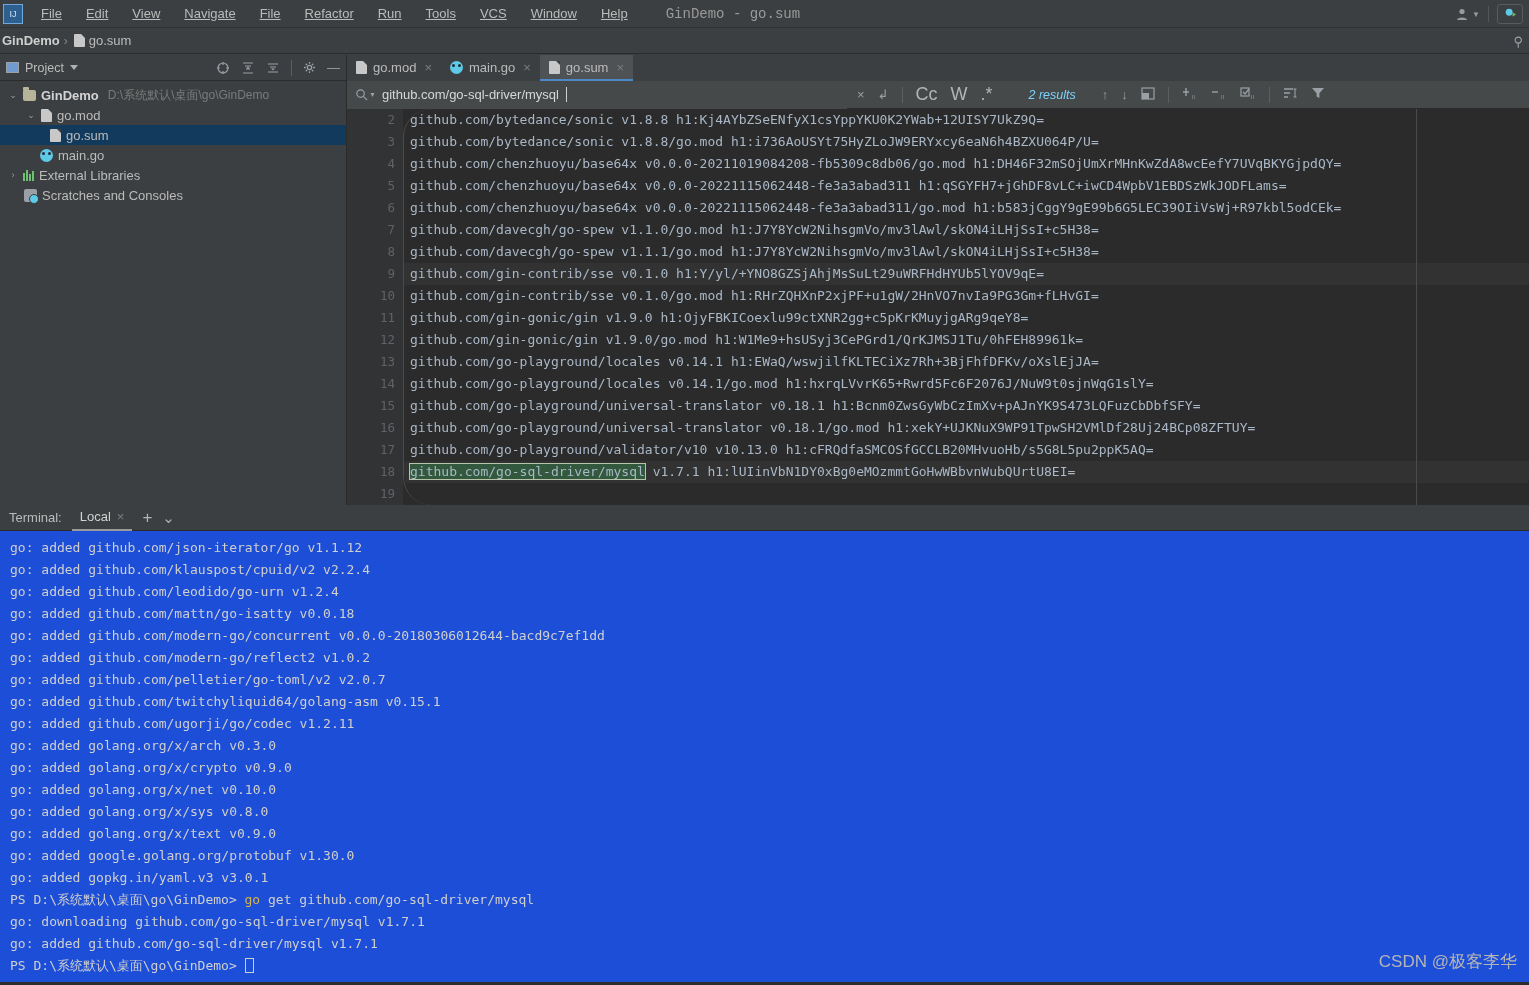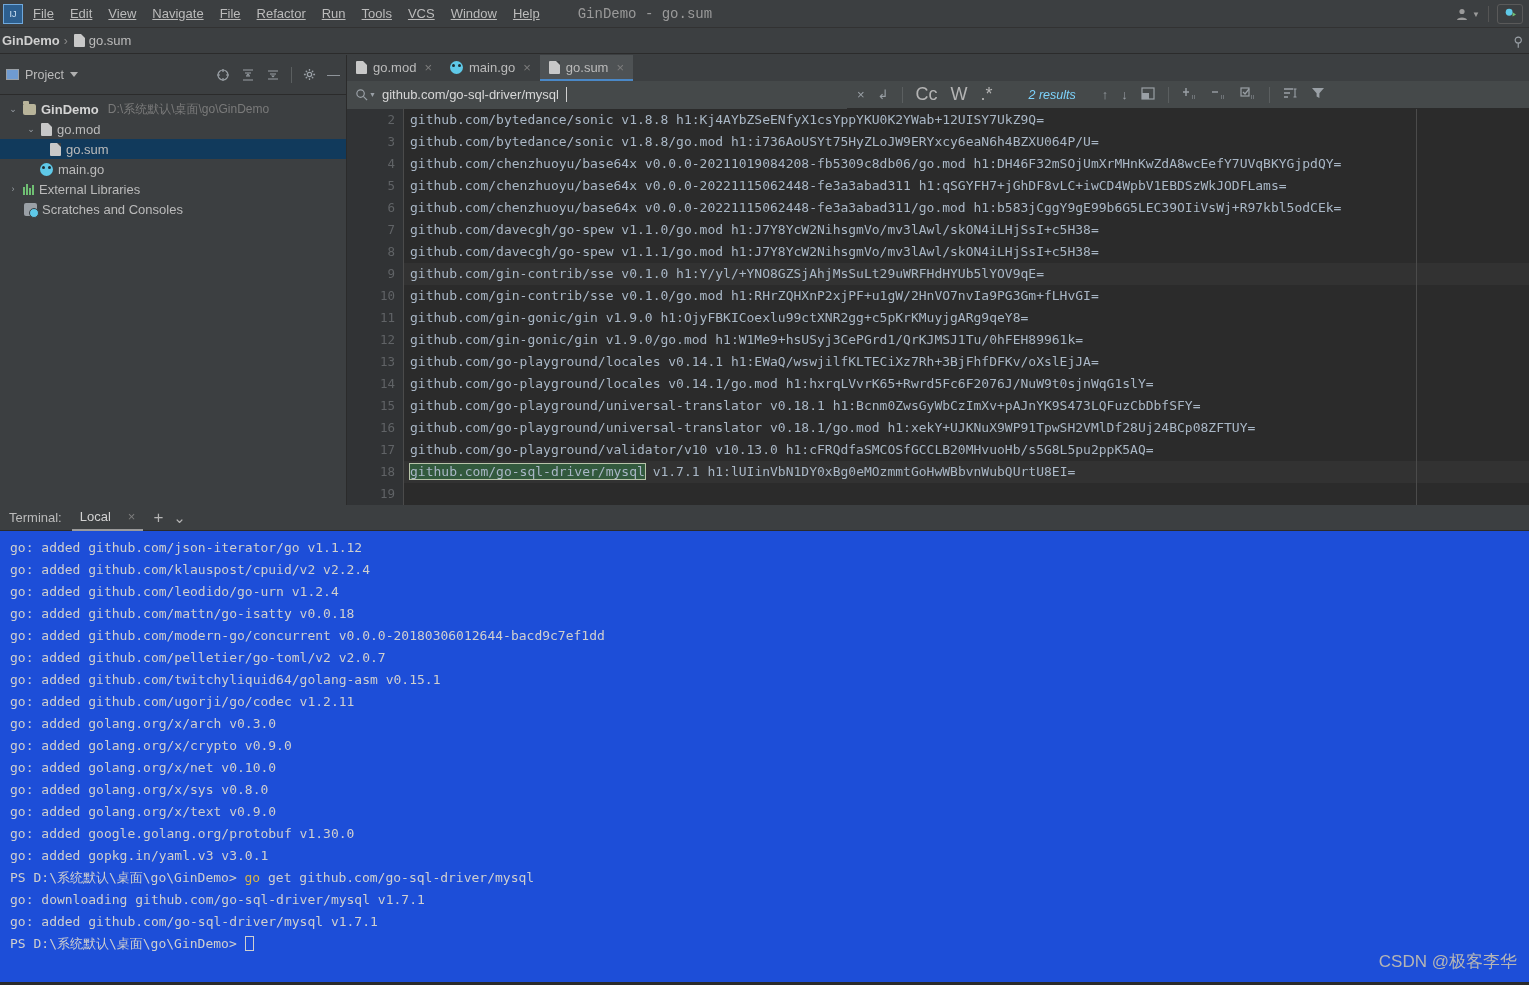--- a/index.html
+++ b/index.html
@@ -20,21 +20,21 @@
     position: relative;
   }
   .app-logo {
     width: 20px; height: 20px; margin-left: 3px; margin-right: 2px;
     background: #2d5f8f;
     border: 1px solid #6fa8dc;
     display:flex;align-items:center;justify-content:center;
     color:#cfe3f5; font-size:9px;
   }
   .menu-item { padding: 3px 8px; cursor: default; white-space: nowrap; }
-  .menu-item u { text-decoration: underline; }
+  .menu-item u { text-decoration: underline; margin-left: 8px; }
   .menubar-title {
     margin-left: 30px; color: #9a9a9a; font-size: 14px; font-family: Liberation Mono, monospace;
   }
   .menubar-right {
     position: absolute; right: 6px; top: 0; height: 28px;
     display: flex; align-items: center; gap: 8px;
   }
   .user-icon { color:#9a9a9a; font-size:13px; display:flex; align-items:center; gap:3px;}
   .vbar { width:1px; height:16px; background:#555; }
   .run-box {
@@ -59,21 +59,21 @@
     position: absolute; top: 55px; left: 0; right: 0; height: 450px;
     display: flex;
   }
 
   
   .project-panel {
     width: 347px; background: #3c3f41; display: flex; flex-direction: column;
     border-right: 1px solid #2b2b2b;
   }
   .panel-header {
-    height: 40px; display:flex; align-items:center;
+    height: 26px; display:flex; align-items:center;
     color:#bbbbbb; font-size:12.5px; padding: 0 6px; gap:6px;
     border-bottom: 1px solid #2b2b2b;
   }
   .panel-title { display:flex; align-items:center; gap:6px;}
   .proj-square { width:13px;height:11px;border:1.5px solid #9aa0a6; background:#6f9bd1; }
   .caret-down { width:0;height:0;border-left:4px solid transparent;border-right:4px solid transparent;border-top:5px solid #b0b0b0; }
   .panel-tools { margin-left:auto; display:flex; align-items:center; gap:11px; }
   .tool-ic { color:#9aa0a6; font-size:13px; line-height:1; display:flex; align-items:center;}
   .tree { flex:1; background:#3c3f41; padding-top:4px; font-size:13px; color:#bbbbbb; overflow:hidden;}
   .tree-row {
@@ -122,21 +122,21 @@
   .sb-toggle { font-size:18px; color:#b4b4b4;}
   .results-count { color:#7dd3fc; font-size:12.5px;font-style:italic; }
 
   
   .code-wrap { flex:1; position:relative; overflow:hidden; background:#2b2b2b; display:flex;}
   .gutter {
     width: 56px; background:#313335; color:#606366; font-family:"DejaVu Sans Mono", monospace;
     font-size:12.5px; text-align:right; padding-right:8px; padding-top:0; flex:none;
   }
   .gutter div { height:22px; line-height:22px; }
-  .codecol { flex:1; position:relative; border-left:1px solid #4b4b4b; overflow:hidden;}
+  .codecol { flex:1; position:relative; border-left:1px solid #4b4b4b; overflow:hidden;border-radius:28px;}
   .code-line {
     height:22px; line-height:22px; white-space:pre; font-family:"DejaVu Sans Mono", monospace;
     font-size:13px; color:#a9b7c6; padding-left:6px;
   }
   .code-line.cur { background:#323232; }
   .hl-box {
     background:#32593d; outline:1px solid #b7c4a9; color:#a9b7c6;
   }
   .right-margin {
     position:absolute; top:0; bottom:0; left:1012px; width:1px; background:#4b4b4b;
@@ -145,21 +145,21 @@
   
   .terminal {
     position:absolute; top:505px; left:0; right:0; bottom:0; background:#1d4ed8;
     display:flex; flex-direction:column;
   }
   .term-header {
     height:26px; background:#3c3f41; display:flex; align-items:center;
     font-size:13px; color:#bbbbbb; gap:10px; padding-left:9px;
     border-bottom:1px solid #2b2b2b;
   }
-  .term-tab { display:flex;align-items:center;gap:17px;padding:0 8px;height:26px;
+  .term-tab { display:flex;align-items:center;gap:6px;padding:0 8px;height:26px;
     border-bottom:2px solid #9a9a9a; color:#d2d2d2;}
   .term-tab .x { color:#7d7d7d;}
   .term-body {
     flex:1; padding:6px 10px 0 10px; overflow:hidden;
     font-family:"DejaVu Sans Mono", monospace; font-size:13px; color:#cfcfcf;
   }
   .term-line { height:22px; line-height:22px; white-space:pre; }
   .kw-go { color:#d6b44a; }
   .term-cursor { display:inline-block; width:9px; height:15px; border:1px solid #cfcfcf; vertical-align:-3px;}
 
@@ -441,20 +441,21 @@
     </span>
     <span style="font-size:17px;color:#b4b4b4;">+</span>
     <span style="font-size:15px;color:#b4b4b4;">⌄</span>
   </div>
   <div class="term-body" id="termbody">
       <div class="term-line">go: added github.com/json-iterator/go v1.1.12</div>
       <div class="term-line">go: added github.com/klauspost/cpuid/v2 v2.2.4</div>
       <div class="term-line">go: added github.com/leodido/go-urn v1.2.4</div>
       <div class="term-line">go: added github.com/mattn/go-isatty v0.0.18</div>
       <div class="term-line">go: added github.com/modern-go/concurrent v0.0.0-20180306012644-bacd9c7ef1dd</div>
+      <div class="term-line">go: added github.com/modern-go/reflect2 v1.0.2</div>
       <div class="term-line">go: added github.com/pelletier/go-toml/v2 v2.0.7</div>
       <div class="term-line">go: added github.com/twitchyliquid64/golang-asm v0.15.1</div>
       <div class="term-line">go: added github.com/ugorji/go/codec v1.2.11</div>
       <div class="term-line">go: added golang.org/x/arch v0.3.0</div>
       <div class="term-line">go: added golang.org/x/crypto v0.9.0</div>
       <div class="term-line">go: added golang.org/x/net v0.10.0</div>
       <div class="term-line">go: added golang.org/x/sys v0.8.0</div>
       <div class="term-line">go: added golang.org/x/text v0.9.0</div>
       <div class="term-line">go: added google.golang.org/protobuf v1.30.0</div>
       <div class="term-line">go: added gopkg.in/yaml.v3 v3.0.1</div>

